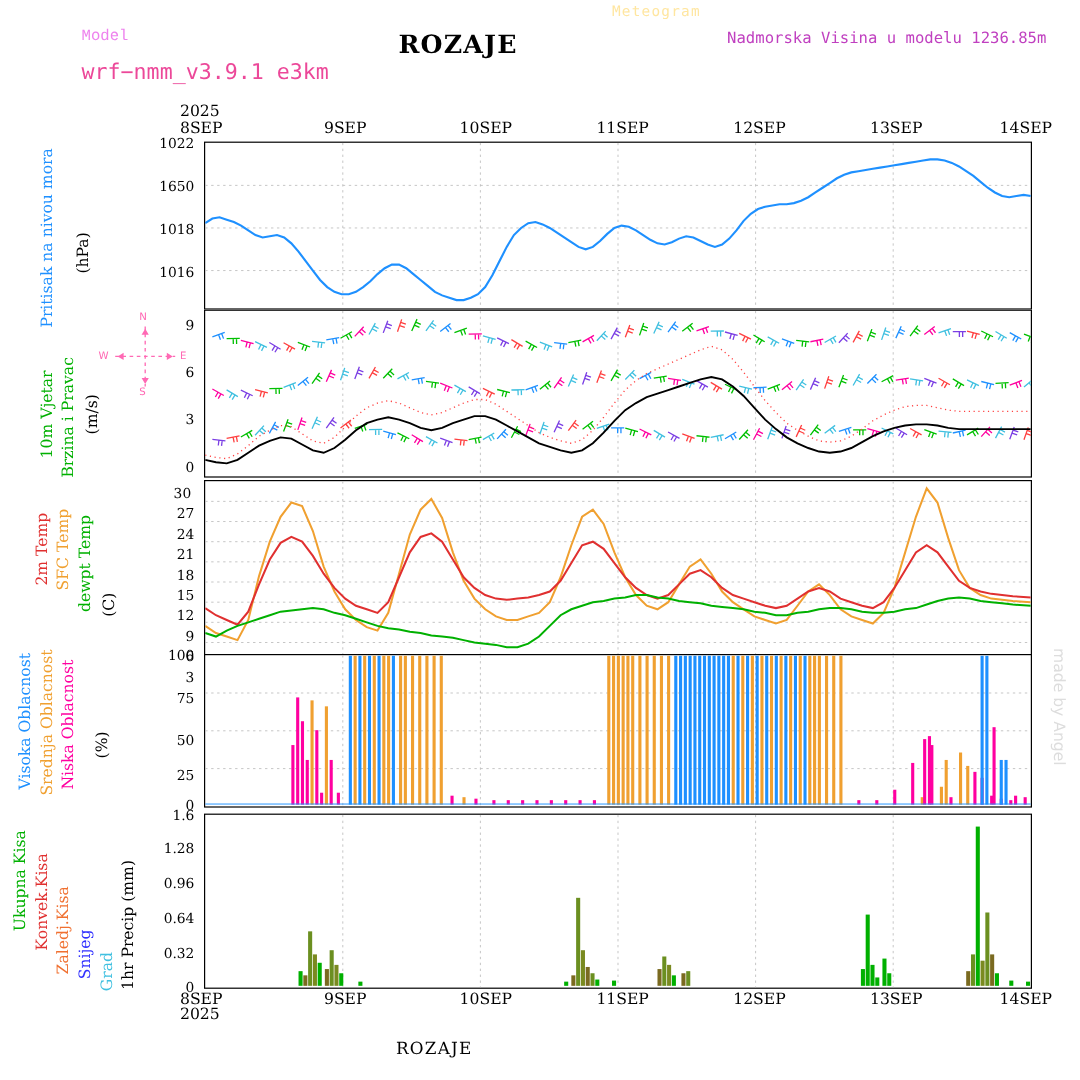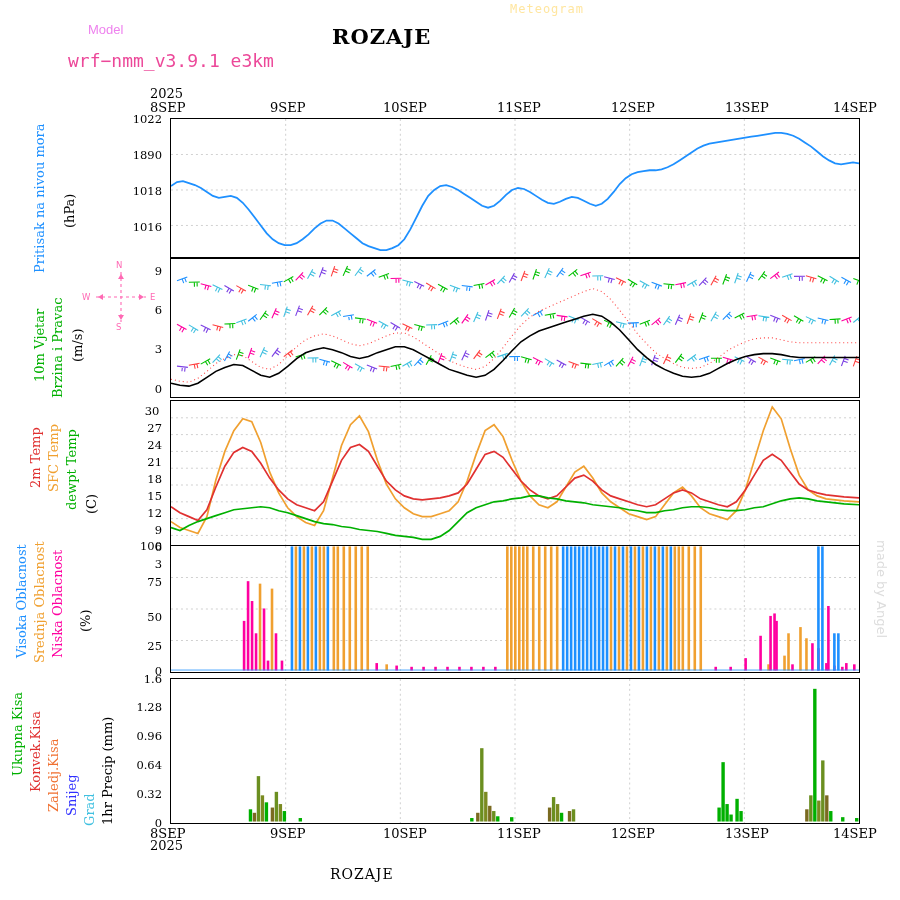--- a/index.html
+++ b/index.html
@@ -12,22 +12,21 @@
   }
   .abs{position:absolute;}
   
   #meteogram-title{
     left:510px;top:2px;
     font-size:12px;color:#ffe6a0;letter-spacing:1px;
     font-family:"DejaVu Sans Mono", monospace;
   }
   #model-label{
     left:68px;top:22px;font-size:13px;color:#ee82ee;
-    font-family:Liberation Sans, sans-serif;
-    margin-left:20px;
+    font-family:Liberation Mono, monospace;
   }
   #model-name{
     left:68px;top:50px;font-size:18px;color:#ec4899;
     font-family:"DejaVu Sans Mono", monospace;
   }
   #station-title{
     left:332px;top:24px;font-size:21px;font-weight:bold;color:#000;
     font-family:"DejaVu Serif", serif;letter-spacing:1px;
   }
   #meta-block{
@@ -82,36 +81,37 @@
   .compass div{position:absolute;font-size:8.5px;color:#ff69b4;font-family:"DejaVu Sans",sans-serif;}
 </style>
 </head>
 <body>
 
 <div class="abs" id="meteogram-title">Meteogram</div>
 <div class="abs" id="model-label">Model</div>
 <div class="abs" id="model-name">wrf−nmm_v3.9.1 e3km</div>
 <div class="abs" id="station-title">ROZAJE</div>
 <div class="abs" id="meta-block">
+  <div class="m0">Nadmorska Visina u modelu 1236.85m</div>
 </div>
 <div class="abs" id="watermark">made by Angel</div>
 
 <div id="year-top">2025</div>
 <div class="toplab" style="left:150px;top:100px;">8SEP</div>
 <div class="toplab" style="left:270px;top:100px;">9SEP</div>
 <div class="toplab" style="left:383px;top:100px;">10SEP</div>
 <div class="toplab" style="left:497px;top:100px;">11SEP</div>
 <div class="toplab" style="left:611px;top:100px;">12SEP</div>
 <div class="toplab" style="left:725px;top:100px;">13SEP</div>
 <div class="toplab" style="left:833px;top:100px;">14SEP</div>
 
 <div class="vtext" style="left:32px;top:128px;height:145px;color:#1e90ff;">Pritisak na nivou mora</div>
 <div class="vtext" style="left:62px;top:168px;height:60px;color:#000;">(hPa)</div>
 <div class="ylab" style="left:124px;top:112px;">1022</div>
-<div class="ylab" style="left:124px;top:148px;">1890</div>
+<div class="ylab" style="left:124px;top:148px;">1650</div>
 <div class="ylab" style="left:124px;top:184px;">1018</div>
 <div class="ylab" style="left:124px;top:220px;">1016</div>
 
 <div class="panel" id="panel-pressure" style="top:118px;height:140px;">
   <svg viewBox="0 0 690 140" preserveAspectRatio="none">
     <g stroke="#bbbbbb" stroke-width="0.7" stroke-dasharray="2,3">
       <line x1="115" y1="0" x2="115" y2="140"></line>
       <line x1="230" y1="0" x2="230" y2="140"></line>
       <line x1="345" y1="0" x2="345" y2="140"></line>
       <line x1="460" y1="0" x2="460" y2="140"></line>

